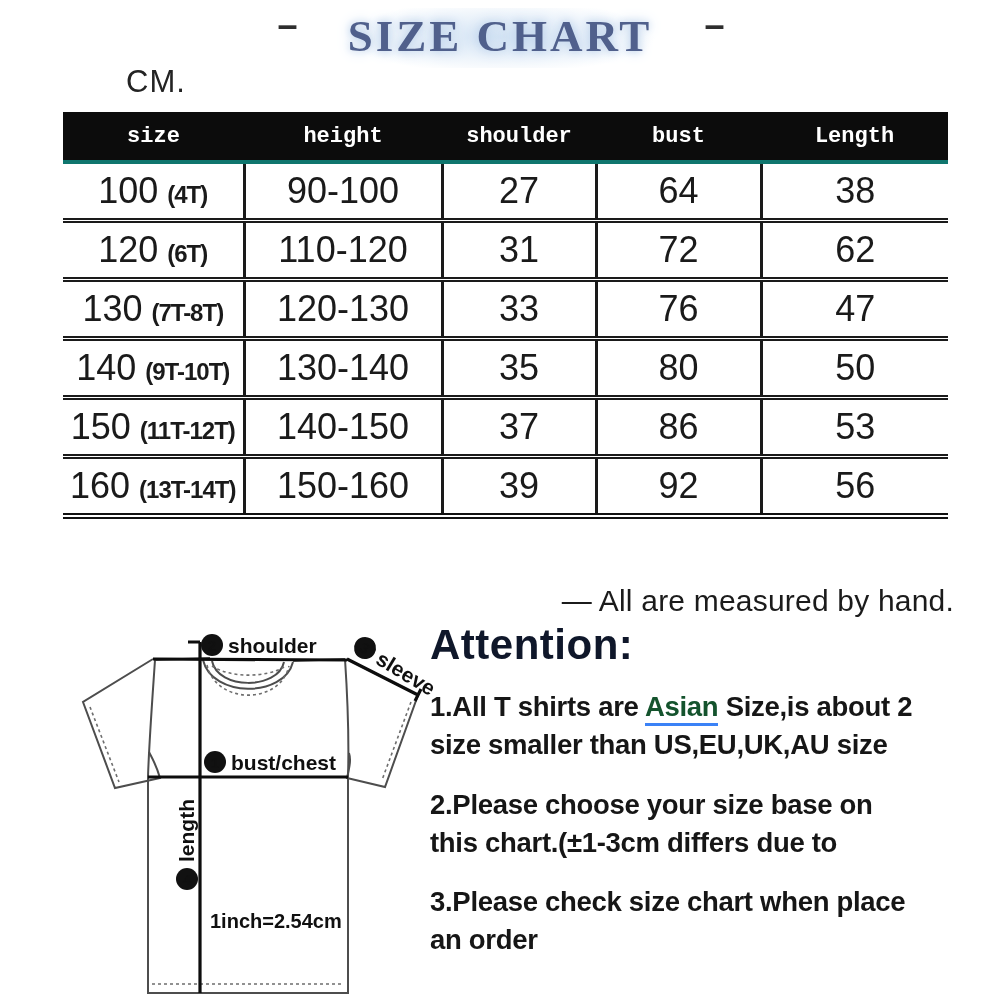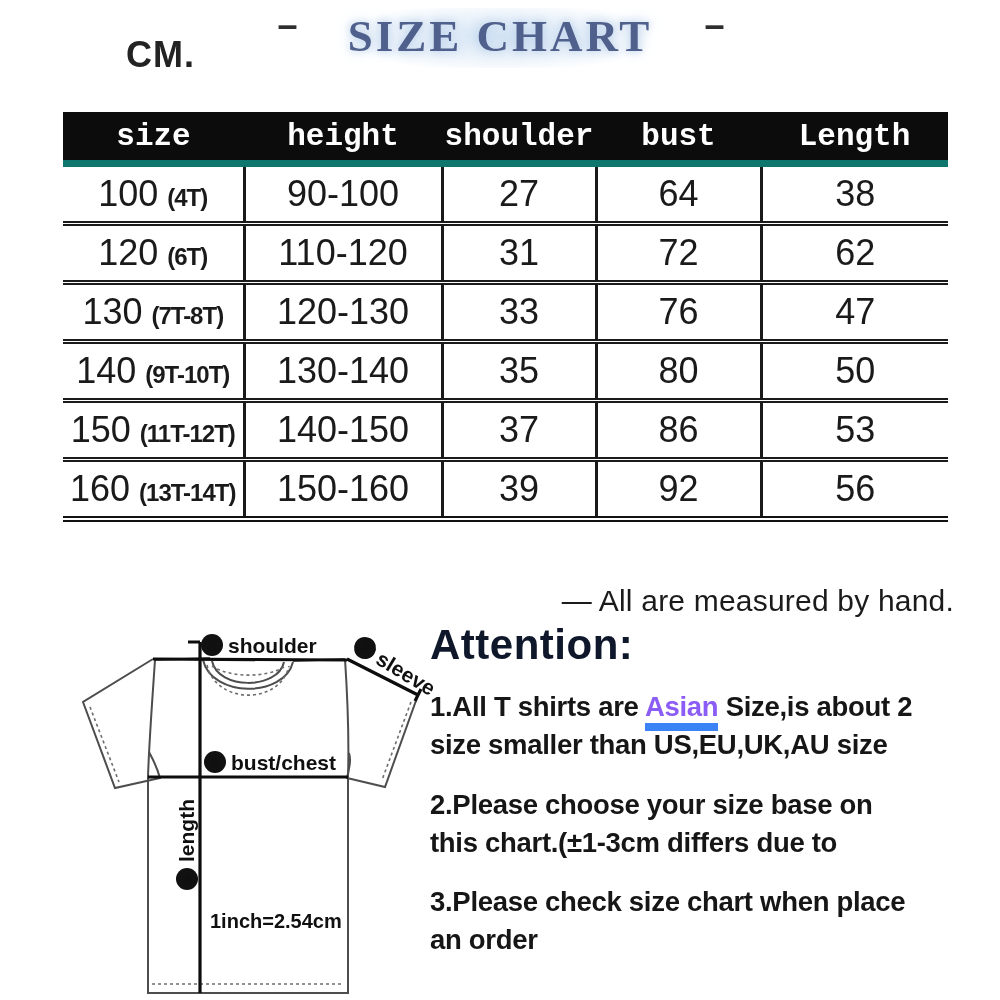--- a/index.html
+++ b/index.html
@@ -9,50 +9,50 @@
   }
   
   .title-row{position:absolute;top:4px;left:0;width:100%;text-align:center;white-space:nowrap;}
   .title-dash{display:inline-block;vertical-align:14px;font-weight:bold;font-size:36px;color:#2e2e2e;margin:0 30px;letter-spacing:-2px;}
   .title-text{
     display:inline-block;font-family:"Liberation Serif",serif;font-weight:bold;font-size:45px;letter-spacing:3px;
     color:#50608c;padding:2px 22px 6px 22px;
     text-shadow:0 0 7px #c6d8ee,0 0 14px #bdd3ec;
     background:radial-gradient(ellipse 62% 85% at 50% 48%, rgba(176,205,235,0.55) 0%, rgba(176,205,235,0.0) 72%);
   }
-  .unit-label{position:absolute;left:126px;top:34px;font-size:36px;font-weight:700;letter-spacing:1px;color:#232323;}
+  .unit-label{position:absolute;left:126px;top:64px;font-size:31px;font-weight:400;letter-spacing:1px;color:#232323;}
   
   table.size-table{
     position:absolute;left:63px;top:112px;width:885px;border-collapse:collapse;table-layout:fixed;
   }
   table.size-table th{
     background:#0c0c0c;color:#ffffff;font-family:"Liberation Mono",monospace;font-weight:bold;
-    font-size:31px;height:48px;padding:0;text-align:center;border:0;
+    font-size:22px;height:48px;padding:0;text-align:center;border:0;
   }
   table.size-table td{
     height:54px;padding:0;text-align:center;font-size:36px;color:#1a1a1a;background:#ffffff;
   }
   table.size-table td + td{border-left:3px solid #1a1a1a;}
   table.size-table tbody tr td{border-bottom:5px double #1a1a1a;}
-  table.size-table tbody tr:first-child td{border-top:7px solid #0f766e;}
+  table.size-table tbody tr:first-child td{border-top:4px solid #0f766e;}
   table.size-table tbody tr:last-child td{border-bottom:6px double #111111;}
   .size-tag{font-size:24px;font-weight:600;margin-left:9px;letter-spacing:-1px;}
   
   .measured-note{position:absolute;right:46px;top:584px;font-size:30px;font-weight:400;color:#1b1b1b;letter-spacing:0.2px;}
   
   .diagram{position:absolute;left:60px;top:612px;}
   .diagram text{font-family:"Liberation Sans",sans-serif;font-weight:bold;fill:#101010;}
   
   .attention{position:absolute;left:430px;top:622px;width:560px;}
   .attention-heading{font-size:42px;font-weight:bold;color:#0f172a;line-height:46px;letter-spacing:0.5px;}
   .note{font-size:27.5px;font-weight:bold;line-height:38px;color:#161616;white-space:nowrap;letter-spacing:-0.3px;}
   .note-1{margin-top:20px;}
   .note-2{margin-top:22px;}
   .note-3{margin-top:21px;}
-  .hl{color:#8b5cf6;border-bottom:8px solid #3b82f6;padding-bottom:1px;}
+  .hl{color:#14532d;border-bottom:3px solid #3b82f6;padding-bottom:1px;}
 </style>
 </head>
 <body>
 
 <div class="canvas">
 
   <div class="title-row">
     <span class="title-dash">–</span><span class="title-text">SIZE CHART</span><span class="title-dash">–</span>
   </div>
 

